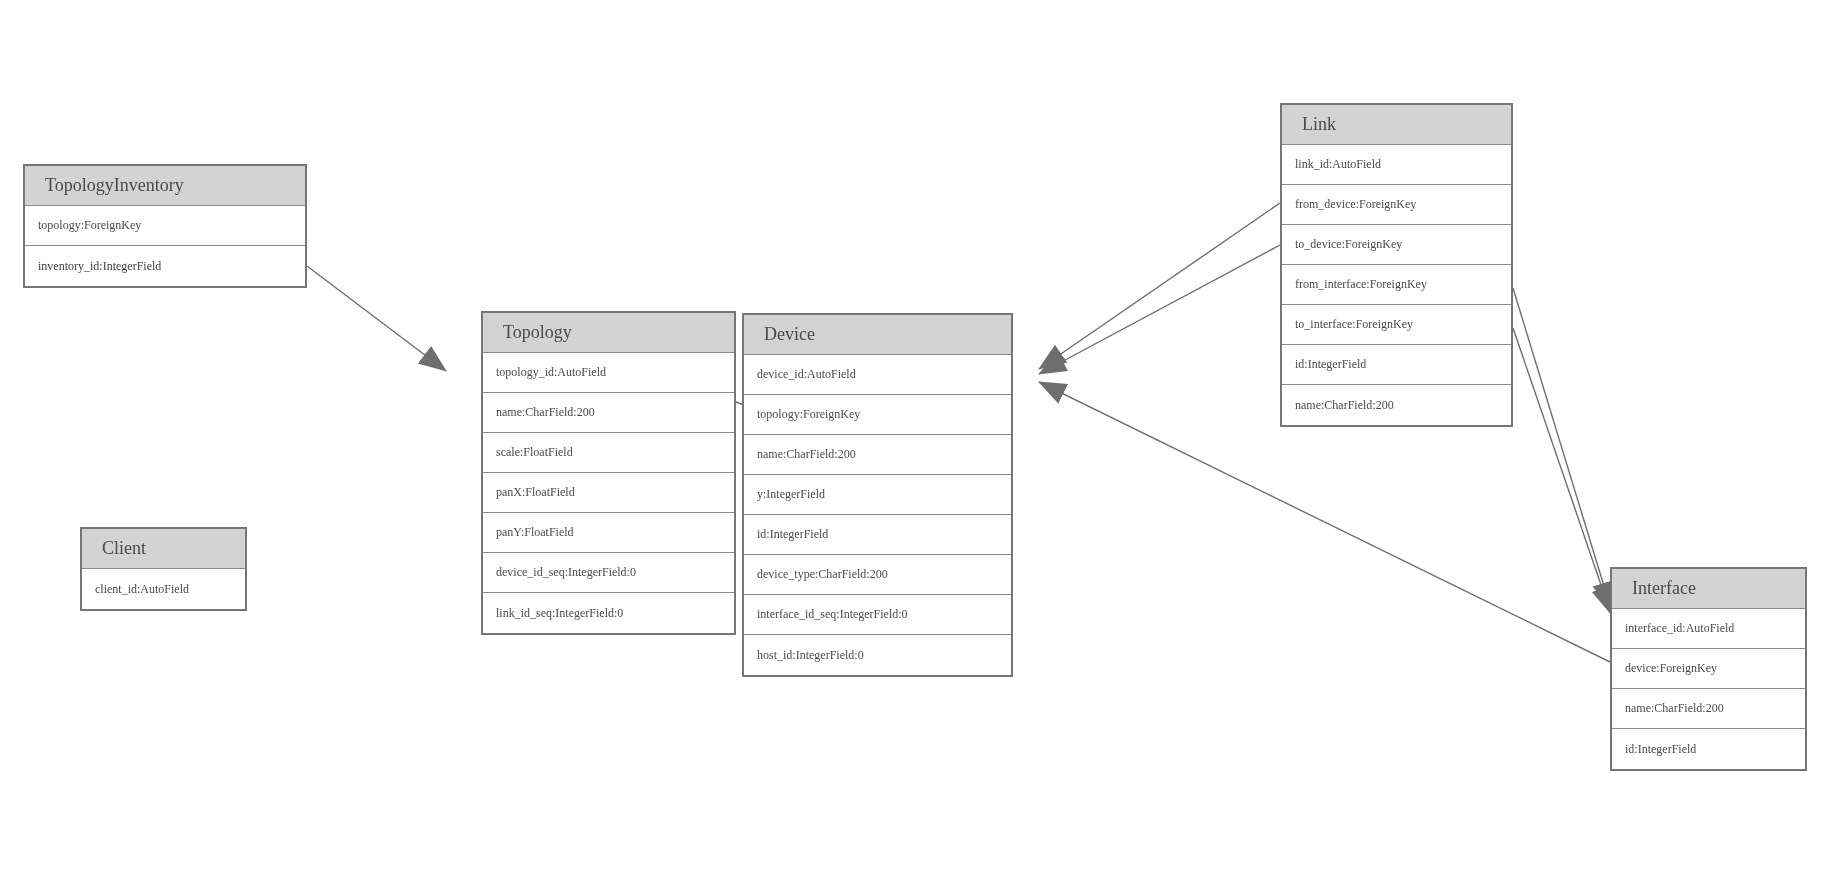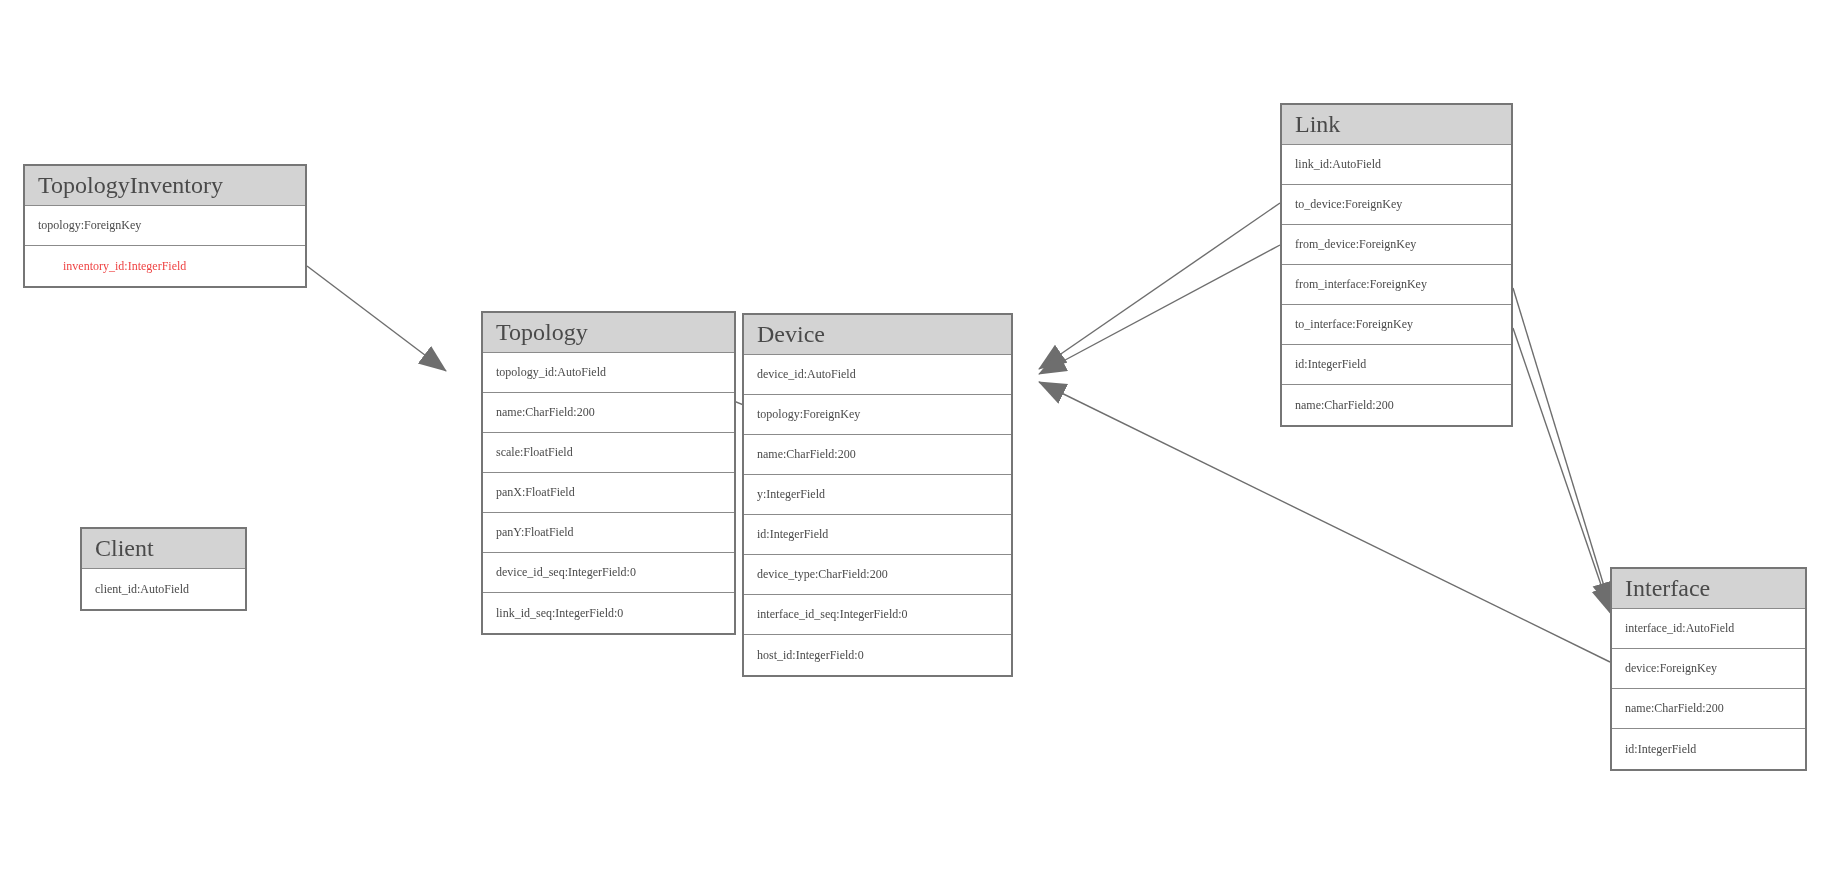--- a/index.html
+++ b/index.html
@@ -29,22 +29,22 @@
     background: #ffffff;
     box-sizing: border-box;
   }
   .entity-header {
     height: 40px;
     background: #d3d3d3;
     border-bottom: 1px solid #8b8b8b;
     box-sizing: border-box;
     display: flex;
     align-items: center;
-    padding-left: 13px;
-    font-size: 24px;
+    padding-left: 20px;
+    font-size: 18px;
     color: #4a4a4a;
     white-space: nowrap;
     overflow: hidden;
   }
   .entity-row {
     height: 40px;
     background: #ffffff;
     border-bottom: 1px solid #8b8b8b;
     box-sizing: border-box;
     display: flex;
@@ -76,21 +76,21 @@
         <line x1="1280" y1="245" x2="1039" y2="374" stroke="#6e6e6e" stroke-width="1.4" marker-end="url(#arrowhead)"></line>
         <line x1="1513" y1="288" x2="1611" y2="609" stroke="#6e6e6e" stroke-width="1.4" marker-end="url(#arrowhead)"></line>
         <line x1="1513" y1="328" x2="1611" y2="614" stroke="#6e6e6e" stroke-width="1.4" marker-end="url(#arrowhead)"></line>
         <line x1="1610" y1="662" x2="1039" y2="382" stroke="#6e6e6e" stroke-width="1.4" marker-end="url(#arrowhead)"></line>
       </g>
   </svg>
   <div id="entities-layer">
       <div class="entity" style="left: 23px; top: 164px; width: 284px; border-color: rgb(118, 118, 118);">
         <div class="entity-header" style="background: rgb(211, 211, 211); color: rgb(74, 74, 74); height: 40px;">TopologyInventory</div>
         <div class="entity-row" style="color: rgb(74, 74, 74); height: 40px;">topology:ForeignKey</div>
-        <div class="entity-row" style="color: #ef4444; height: 40px; margin-left: 25px;">inventory_id:IntegerField</div>
+        <div class="entity-row" style="color: #404040; height: 40px;">inventory_id:IntegerField</div>
       </div>
       <div class="entity" style="left: 447px; top: 311px; width: 255px; border-color: rgb(118, 118, 118); margin-left: 34px;">
         <div class="entity-header" style="background: rgb(211, 211, 211); color: rgb(74, 74, 74); height: 40px;">Topology</div>
         <div class="entity-row" style="color: rgb(74, 74, 74); height: 40px;">topology_id:AutoField</div>
         <div class="entity-row" style="color: rgb(74, 74, 74); height: 40px;">name:CharField:200</div>
         <div class="entity-row" style="color: rgb(74, 74, 74); height: 40px;">scale:FloatField</div>
         <div class="entity-row" style="color: rgb(74, 74, 74); height: 40px;">panX:FloatField</div>
         <div class="entity-row" style="color: rgb(74, 74, 74); height: 40px;">panY:FloatField</div>
         <div class="entity-row" style="color: rgb(74, 74, 74); height: 40px;">device_id_seq:IntegerField:0</div>
         <div class="entity-row" style="color: rgb(74, 74, 74); height: 40px;">link_id_seq:IntegerField:0</div>
@@ -106,22 +106,22 @@
         <div class="entity-row" style="color: rgb(74, 74, 74); height: 40px;">name:CharField:200</div>
         <div class="entity-row" style="color: rgb(74, 74, 74); height: 40px;">y:IntegerField</div>
         <div class="entity-row" style="color: rgb(74, 74, 74); height: 40px;">id:IntegerField</div>
         <div class="entity-row" style="color: rgb(74, 74, 74); height: 40px;">device_type:CharField:200</div>
         <div class="entity-row" style="color: rgb(74, 74, 74); height: 40px;">interface_id_seq:IntegerField:0</div>
         <div class="entity-row" style="color: rgb(74, 74, 74); height: 40px;">host_id:IntegerField:0</div>
       </div>
       <div class="entity" style="left: 1280px; top: 103px; width: 233px; border-color: rgb(118, 118, 118);">
         <div class="entity-header" style="background: rgb(211, 211, 211); color: rgb(74, 74, 74); height: 40px;">Link</div>
         <div class="entity-row" style="color: rgb(74, 74, 74); height: 40px;">link_id:AutoField</div>
+        <div class="entity-row" style="color: rgb(74, 74, 74); height: 40px;">from_device:ForeignKey</div>
         <div class="entity-row" style="color: rgb(74, 74, 74); height: 40px;">to_device:ForeignKey</div>
-        <div class="entity-row" style="color: rgb(74, 74, 74); height: 40px;">from_device:ForeignKey</div>
         <div class="entity-row" style="color: rgb(74, 74, 74); height: 40px;">from_interface:ForeignKey</div>
         <div class="entity-row" style="color: rgb(74, 74, 74); height: 40px;">to_interface:ForeignKey</div>
         <div class="entity-row" style="color: rgb(74, 74, 74); height: 40px;">id:IntegerField</div>
         <div class="entity-row" style="color: rgb(74, 74, 74); height: 40px;">name:CharField:200</div>
       </div>
       <div class="entity" style="left: 1610px; top: 567px; width: 197px; border-color: rgb(118, 118, 118);">
         <div class="entity-header" style="background: rgb(211, 211, 211); color: rgb(74, 74, 74); height: 40px;">Interface</div>
         <div class="entity-row" style="color: rgb(74, 74, 74); height: 40px;">interface_id:AutoField</div>
         <div class="entity-row" style="color: rgb(74, 74, 74); height: 40px;">device:ForeignKey</div>
         <div class="entity-row" style="color: rgb(74, 74, 74); height: 40px;">name:CharField:200</div>

